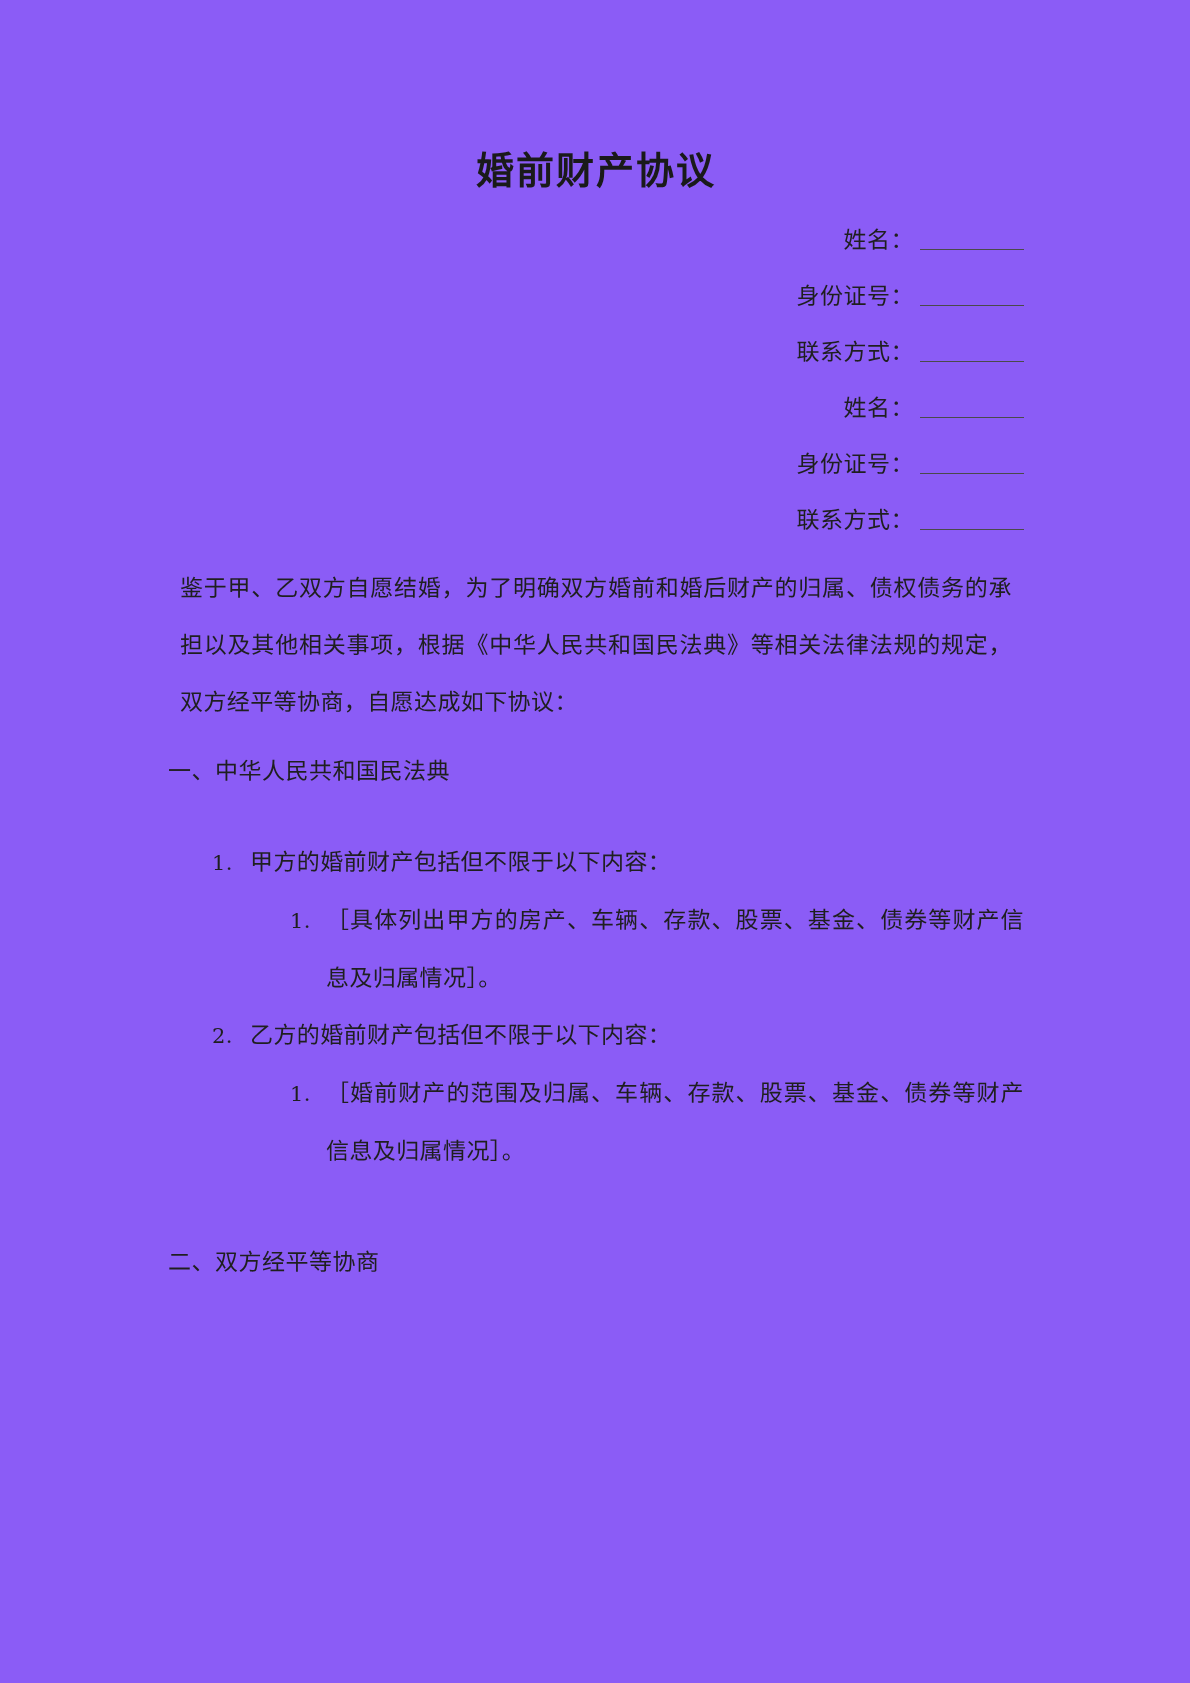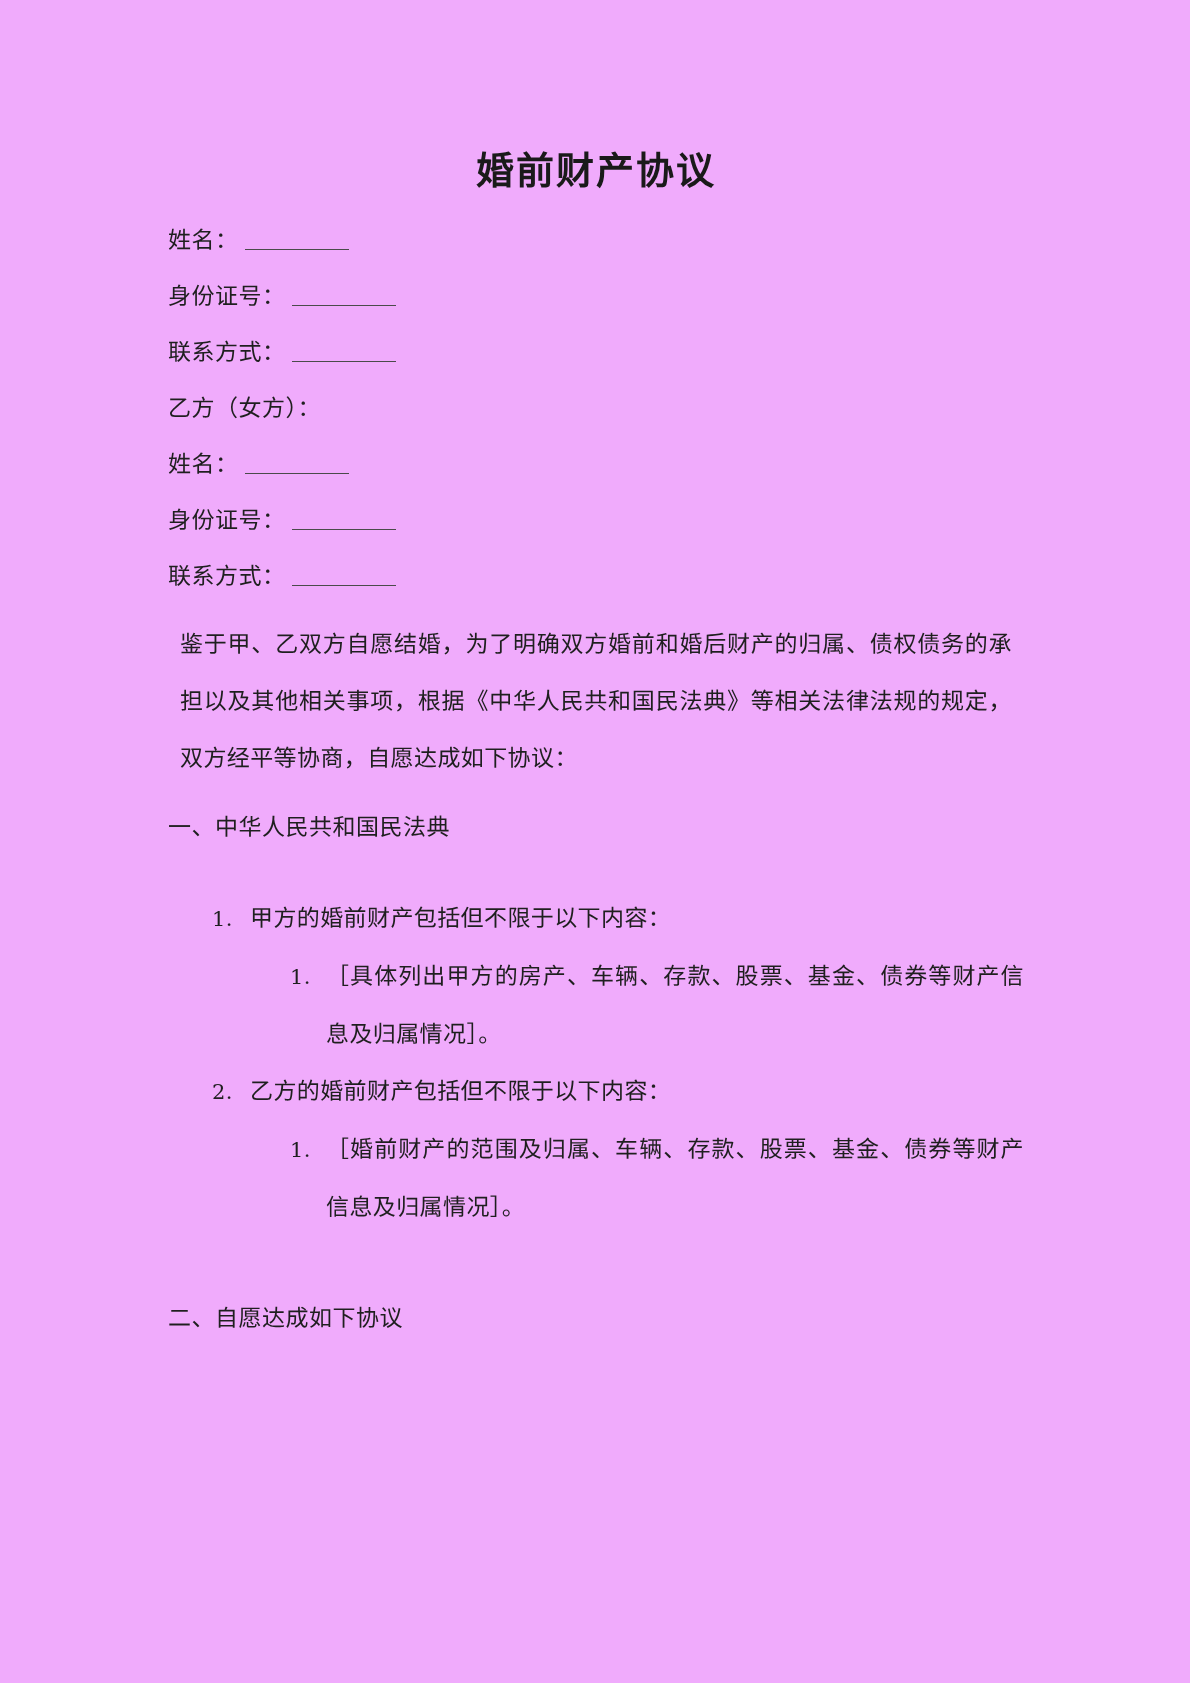--- a/index.html
+++ b/index.html
@@ -12,21 +12,21 @@
     height: 1683px;
     font-family: "DejaVu Serif", "Liberation Serif", serif;
     color: #1a1a1a;
     overflow: hidden;
   }
 
   .page {
     position: relative;
     width: 1190px;
     height: 1683px;
-    background: #f0abfc;
+    background: #8b5cf6;
     box-sizing: border-box;
     padding: 0;
   }
 
   .content {
     position: absolute;
     left: 168px;
     top: 0;
     width: 856px;
   }
@@ -42,20 +42,21 @@
     line-height: 1.2;
     font-family: "DejaVu Serif", "Liberation Serif", serif;
   }
 
   .line {
     font-size: 23px;
     line-height: 56px;
     letter-spacing: 0.5px;
     white-space: nowrap;
     color: #1f1f1f;
+    text-align: right;
   }
 
   .party-head {
     font-size: 23px;
     line-height: 56px;
     letter-spacing: 0.5px;
     white-space: nowrap;
     color: #1f1f1f;
   }
 
@@ -148,21 +149,20 @@
       <div class="line">
         <span>身份证号：</span><span class="blank"></span>
       </div>
 
       <div class="line">
         <span>联系方式：</span><span class="blank"></span>
       </div>
     </div>
 
     <div>
-      <div class="party-head">乙方（女方）：</div>
 
       <div class="line">
         <span>姓名：</span><span class="blank"></span>
       </div>
 
       <div class="line">
         <span>身份证号：</span><span class="blank"></span>
       </div>
 
       <div class="line">
@@ -193,17 +193,17 @@
               <span class="sub-text">［婚前财产的范围及归属、车辆、存款、股票、基金、债券等财产信息及归属情况］。</span>
             </li>
           </ol>
         </li>
       </ol>
     </div>
 
     <div class="spacer-lg"></div>
 
     <div>
-      <div class="section-heading">二、自愿达成如下协议</div>
+      <div class="section-heading">二、双方经平等协商</div>
     </div>
 
   </div>
 </div>
 
 </body></html>

